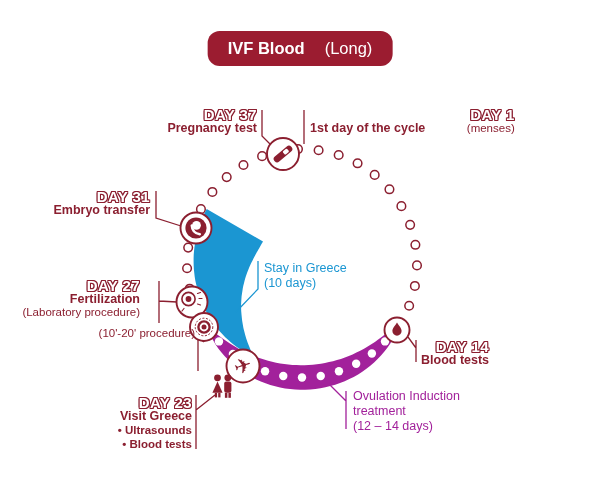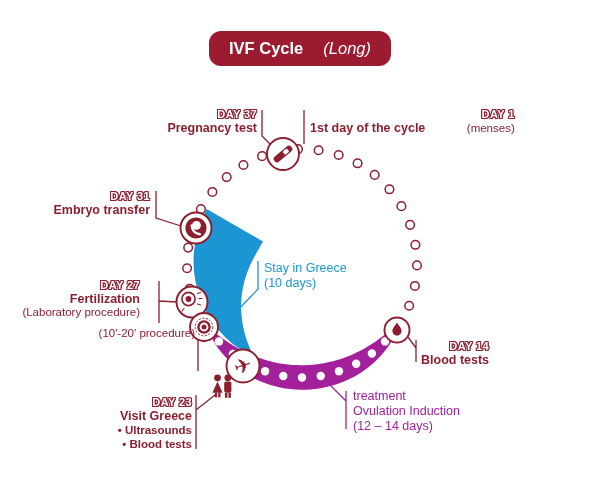--- a/index.html
+++ b/index.html
@@ -4,44 +4,44 @@
 <style>
   :root{
     --red:#8b1f30; --bannerbg:#9b1c30; --blue:#1b96d2; --magenta:#a2219b;
   }
   html,body{margin:0;padding:0;}
   body{width:600px;height:480px;background:#fff;position:relative;overflow:hidden;
        font-family:"Liberation Sans",sans-serif;}
   .banner{position:absolute;left:50%;top:31px;transform:translateX(-50%);
           background:var(--bannerbg);color:#fff;padding:8px 20px;border-radius:12px;
           font-size:16.5px;font-weight:700;white-space:nowrap;}
-  .banner .light{font-weight:400;margin-left:20px;font-style:italic;}
+  .banner .light{font-weight:400;margin-left:20px;}
   svg{position:absolute;left:0;top:0;}
   .lbl{position:absolute;color:var(--red);line-height:13px;white-space:nowrap;}
   .lbl.r{text-align:right;}
-  .day{font-size:11px;font-weight:700;letter-spacing:.4px;color:#fff;
+  .day{font-size:15px;font-weight:700;letter-spacing:.4px;color:#fff;
        text-shadow:-1px -1px 0 var(--red),1px -1px 0 var(--red),-1px 1px 0 var(--red),
        1px 1px 0 var(--red),-1px 0 0 var(--red),1px 0 0 var(--red),
        0 -1px 0 var(--red),0 1px 0 var(--red);text-align:right;}
   .t{font-size:12.5px;font-weight:700;line-height:14px;}
   .s{font-size:11.5px;font-weight:400;line-height:13px;padding-left:38px;}
   .b{font-size:11.5px;font-weight:600;line-height:14px;}
   .stay{color:var(--blue);font-size:12.5px;font-weight:400;line-height:15px;}
   .ovu{color:var(--magenta);font-size:12.5px;font-weight:400;line-height:15px;}
   .ln{stroke:var(--red);stroke-width:1.3;fill:none;}
   .lnb{stroke:var(--blue);stroke-width:1.3;fill:none;}
   .lnm{stroke:var(--magenta);stroke-width:1.3;fill:none;}
   .nodec{fill:#fff;stroke:var(--red);stroke-width:1.9;}
   .redf{fill:var(--red);}
 </style>
 </head>
 <body>
 
 <div class="banner">
-  <span>IVF Cycle</span><span class="light">(Long)</span>
+  <span>IVF Blood</span><span class="light">(Long)</span>
 </div>
 
 <svg width="600" height="480" viewBox="0 0 600 480">
 
   <g id="ring-dots">
       <circle cx="297.9865578792124" cy="149.07005489280397" r="4.3" fill="#fff" stroke="#8b1f30" stroke-width="1.5"></circle>
       <circle cx="318.60096311511194" cy="150.2045342570685" r="4.3" fill="#fff" stroke="#8b1f30" stroke-width="1.5"></circle>
       <circle cx="338.680320569278" cy="155.00663284889765" r="4.3" fill="#fff" stroke="#8b1f30" stroke-width="1.5"></circle>
       <circle cx="357.5774740743253" cy="163.32157939499797" r="4.3" fill="#fff" stroke="#8b1f30" stroke-width="1.5"></circle>
       <circle cx="374.68336980645785" cy="174.88138379901937" r="4.3" fill="#fff" stroke="#8b1f30" stroke-width="1.5"></circle>
@@ -181,16 +181,16 @@
   <div class="day">DAY 14</div>
   <div class="t">Blood tests</div>
 </div>
 
 <div class="lbl stay" style="left:264px;top:261px;">
   <div>Stay in Greece</div>
   <div>(10 days)</div>
 </div>
 
 <div class="lbl ovu" style="left:353px;top:389px;">
+  <div>Ovulation Induction</div>
   <div>treatment</div>
-  <div>Ovulation Induction</div>
   <div>(12 – 14 days)</div>
 </div>
 
 </body></html>

